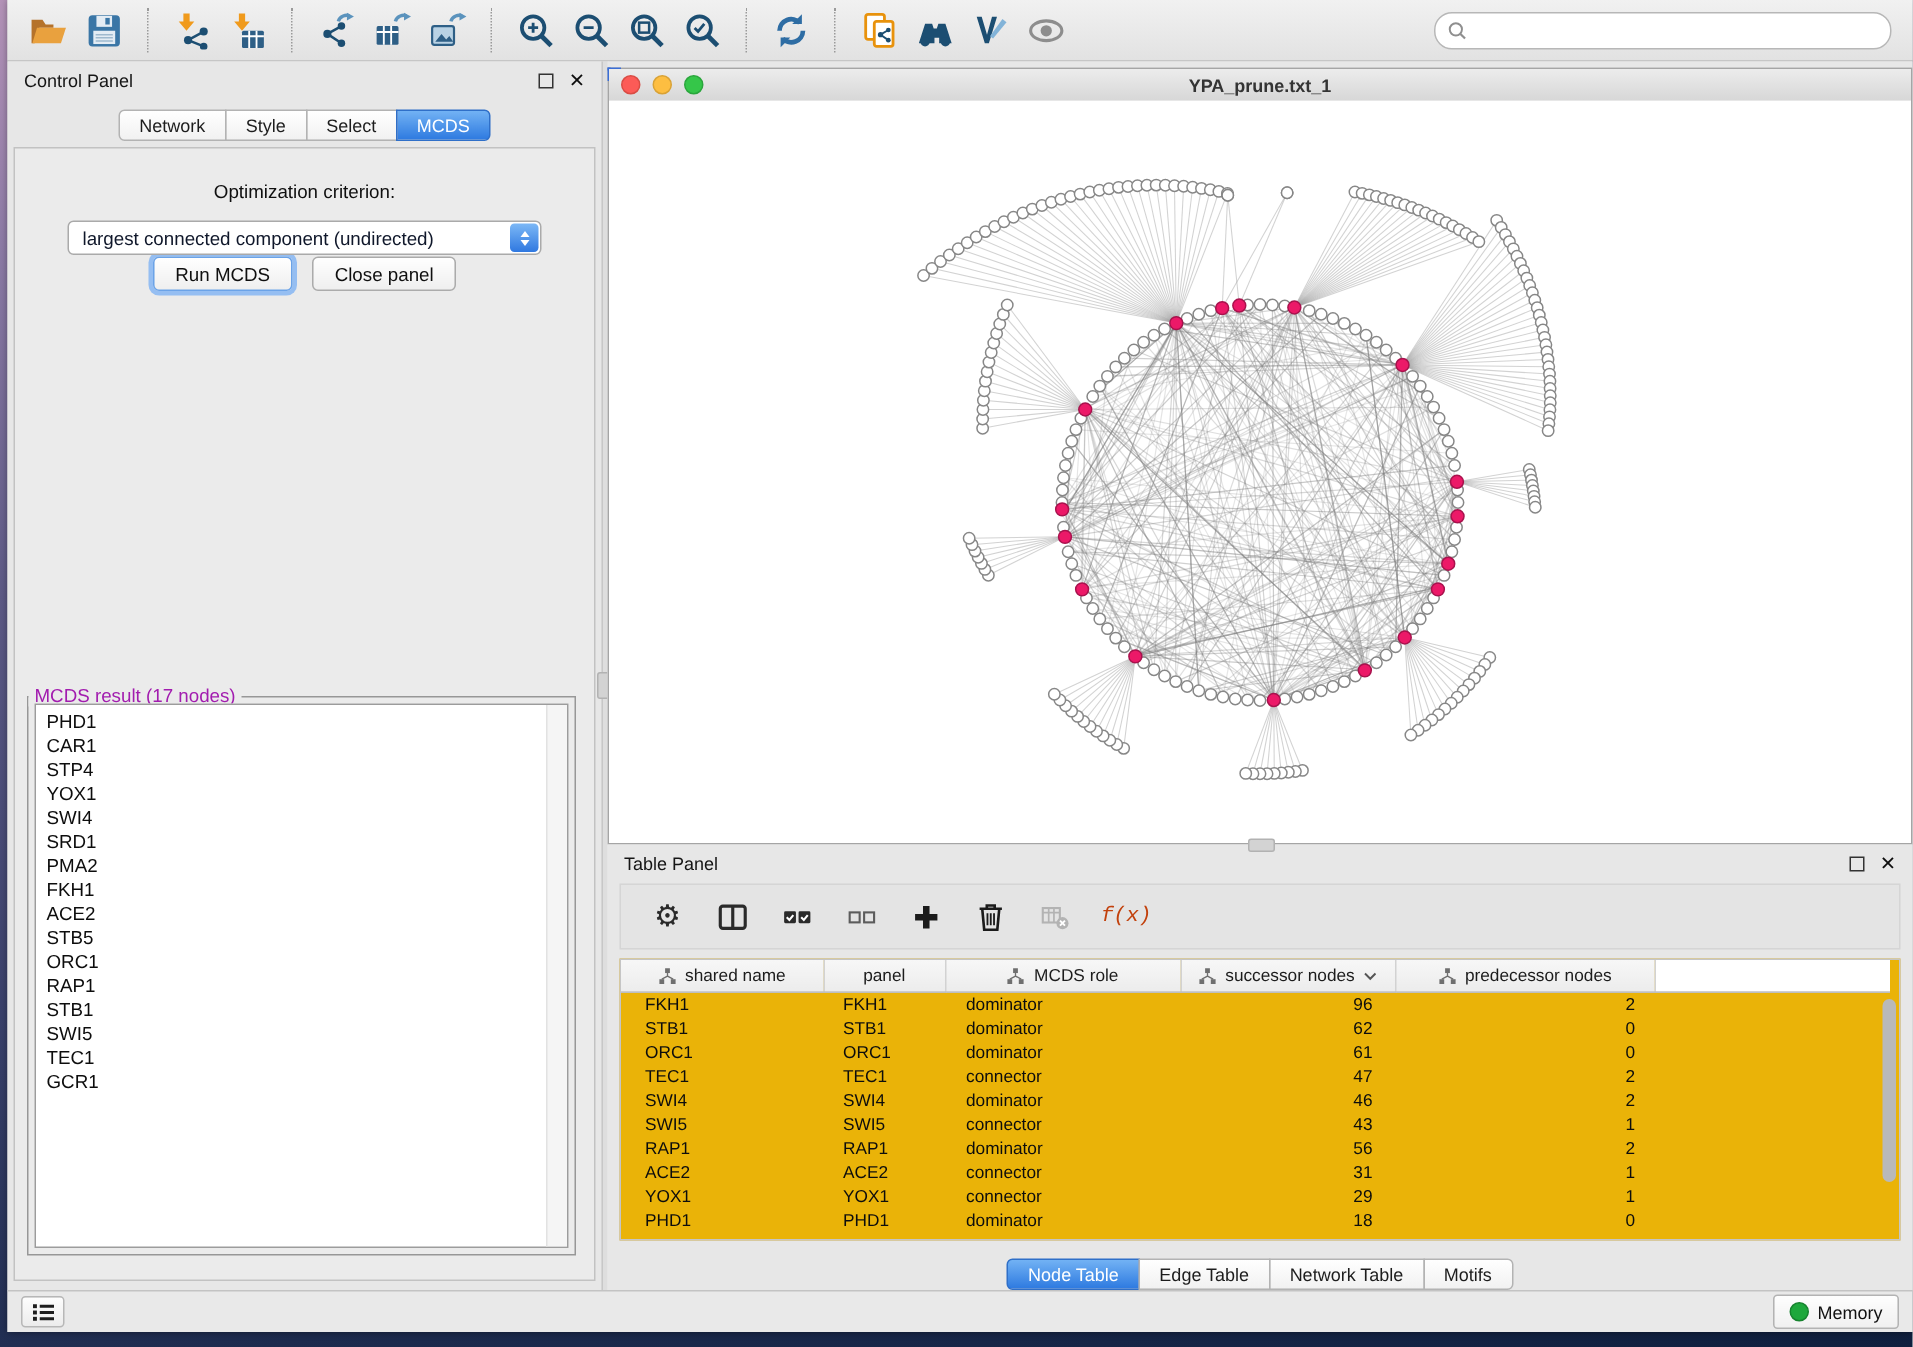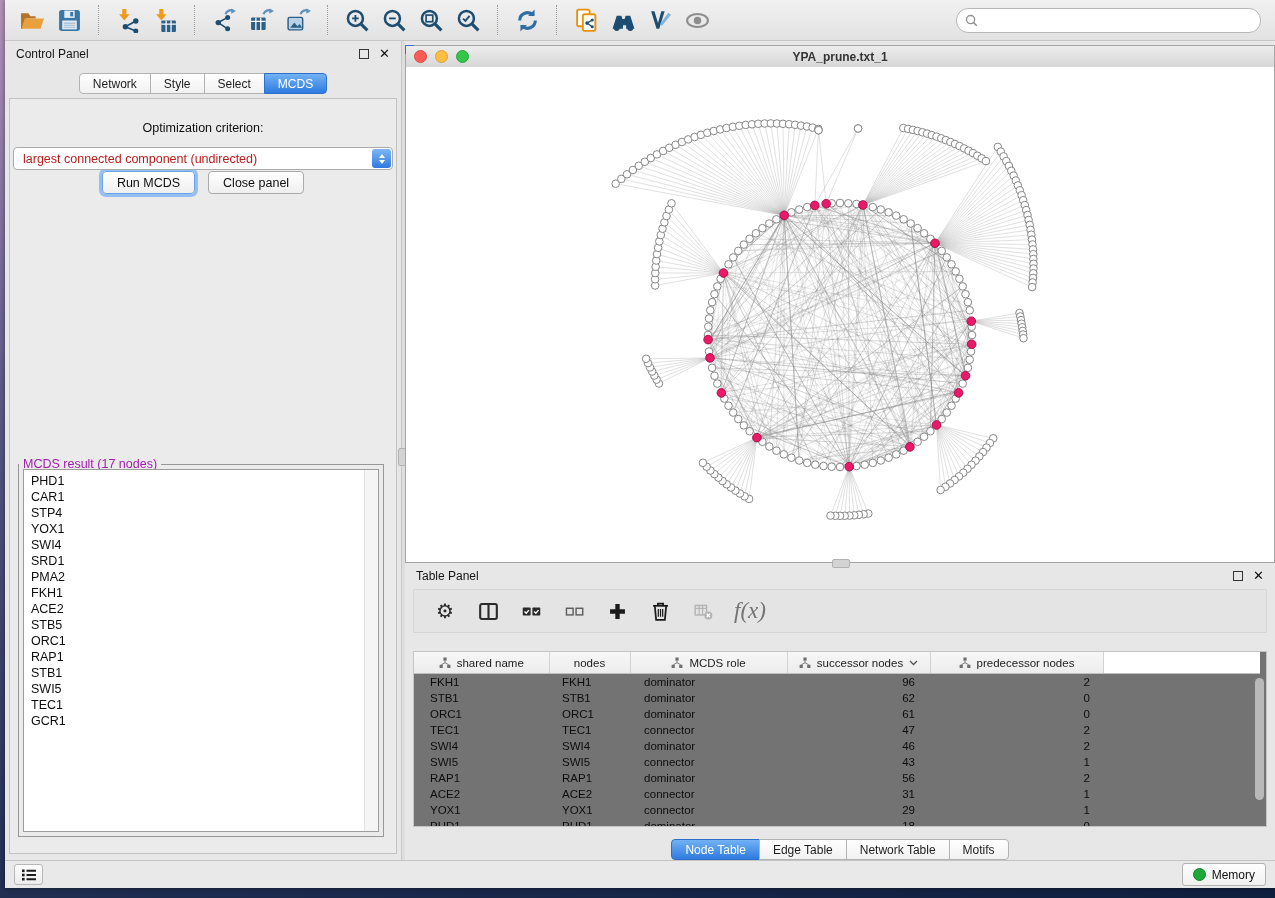--- a/index.html
+++ b/index.html
@@ -32,22 +32,22 @@
        padding:0 13px;margin-left:-1px;color:#1d1d1d;display:flex;align-items:center;box-sizing:border-box}
   .seg .tab:first-child{border-radius:4px 0 0 4px;margin-left:0}
   .seg .tab:last-child{border-radius:0 4px 4px 0}
   .seg .tab.active{background:linear-gradient(#72b2f4,#2e7ae0);color:#fff;border-color:#2f6fc8}
 
   
   .cpanel{position:absolute;left:0;top:41px;width:396px;bottom:28px;background:#e7e7e7}
   .tabs-row{display:flex;justify-content:center;margin-top:7px}
   .cp-content{position:absolute;left:4px;right:4px;top:57px;bottom:6px;background:#ebebeb;border:1px solid #c2c2c2}
   .opt-label{text-align:center;margin-top:22px;font-size:12.5px;color:#0f0f0f}
-  .select{margin:12px auto 0;width:380px;height:23px;background:#fff;border:1px solid #aaa;border-radius:4px;
-       display:flex;align-items:center;position:relative;font-size:12.5px;padding-left:9px;box-sizing:border-box;color:#b91c1c}
+  .select{margin:12px auto 0;width:316px;height:23px;background:#fff;border:1px solid #aaa;border-radius:4px;
+       display:flex;align-items:center;position:relative;font-size:12.5px;padding-left:9px;box-sizing:border-box;color:#0f172a}
   .stepper{position:absolute;right:1px;top:1px;bottom:1px;width:19px;border-radius:3px;
        background:linear-gradient(#7cb8f6,#2f78e0);display:flex;flex-direction:column;align-items:center;justify-content:center;gap:2px}
   .stepper i{width:0;height:0;border-left:3.5px solid transparent;border-right:3.5px solid transparent;display:block}
   .stepper .up{border-bottom:4.5px solid #fff}
   .stepper .down{border-top:4.5px solid #fff}
   .btn-row{display:flex;justify-content:center;gap:13px;margin-top:1px}
   .pushbtn{height:23px;padding:0 14px;font-size:12.5px;background:linear-gradient(#ffffff,#efefef);
        border:1px solid #ababab;border-radius:4px;color:#0f0f0f}
   .pushbtn.focused{box-shadow:0 0 0 3px rgba(92,160,246,.6);border-color:#6ba3e8}
 
@@ -73,22 +73,22 @@
   .nw-title .t{margin:0 auto;font-size:12px;font-weight:700;color:#343434}
   .canvas{position:absolute;left:0;right:0;top:21px;bottom:0;background:#fff;overflow:hidden}
   .hhandle{position:absolute;left:50%;top:518px;width:16px;height:7px;margin-left:-8px;background:#d3d3d3;border:1px solid #b2b2b2;border-radius:2px;z-index:3}
 
   
   .tablepanel{position:absolute;left:0;top:522px;right:0;bottom:0;background:#e7e7e7;display:flex;flex-direction:column}
   .tp-toolbar{height:42px;margin:1px 8px 0;background:#e4e4e4;border:1px solid #d5d5d5;display:flex;align-items:center;gap:19px;padding-left:19px}
   .ticon{border:none;background:transparent;padding:0;display:flex;align-items:center;justify-content:center;width:24px;height:24px}
   .ticon svg{width:21px;height:21px}
   .gear-glyph{font-size:20px;color:#2a2a2a;line-height:1}
-  .fx{font-family:Liberation Serif, serif;font-style:italic;font-size:23px;color:#737373;width:auto}
-  .tblwrap{position:relative;flex:1;margin:18px 8px 0;background:#737373;border:1px solid #c5c5c5;overflow:hidden}
+  .fx{font-family:Liberation Mono, monospace;font-style:italic;font-size:14px;color:#c2410c;width:auto}
+  .tblwrap{position:relative;flex:1;margin:6px 8px 0;background:#eab308;border:1px solid #c5c5c5;overflow:hidden}
   table{border-collapse:collapse;table-layout:fixed;width:846px;font-size:11.5px}
   th{height:21px;background:linear-gradient(#f7f7f7,#ececec);border-right:1px solid #d2d2d2;border-bottom:1px solid #bfbfbf;
      font-weight:400;color:#1c1c1c;padding:0}
   th .hwrap{display:flex;align-items:center;justify-content:center;gap:6px}
   th.filler{border-right:none;background:#fff;border-bottom:1px solid #bfbfbf}
   td{height:16px;padding:0;color:#0d0d0d;white-space:nowrap;overflow:hidden}
   td:nth-child(1){padding-left:16px}
   td:nth-child(2){padding-left:13px}
   td:nth-child(3){padding-left:14px}
   td:nth-child(4){text-align:right;padding-right:15px}
@@ -1122,21 +1122,21 @@
                       <rect x="4.4" y="0.5" width="3.2" height="3.2" fill="#6f6f6f"></rect>
                       <rect x="0.6" y="7.8" width="3.2" height="3.2" fill="#6f6f6f"></rect>
                       <rect x="8.2" y="7.8" width="3.2" height="3.2" fill="#6f6f6f"></rect>
                       <path d="M6 3.7v2M6 5.7L2.2 7.8M6 5.7l3.8 2.1" stroke="#6f6f6f" stroke-width="0.9" fill="none"></path>
                     </svg>
                 <span>shared name</span>
                   </span>
                 </th>
               <th>
                   <span class="hwrap">
-                <span>nodes</span>
+                <span>panel</span>
                   </span>
                 </th>
               <th>
                   <span class="hwrap">
                 <svg width="12" height="12" viewBox="0 0 12 12">
                       <rect x="4.4" y="0.5" width="3.2" height="3.2" fill="#6f6f6f"></rect>
                       <rect x="0.6" y="7.8" width="3.2" height="3.2" fill="#6f6f6f"></rect>
                       <rect x="8.2" y="7.8" width="3.2" height="3.2" fill="#6f6f6f"></rect>
                       <path d="M6 3.7v2M6 5.7L2.2 7.8M6 5.7l3.8 2.1" stroke="#6f6f6f" stroke-width="0.9" fill="none"></path>
                     </svg>

